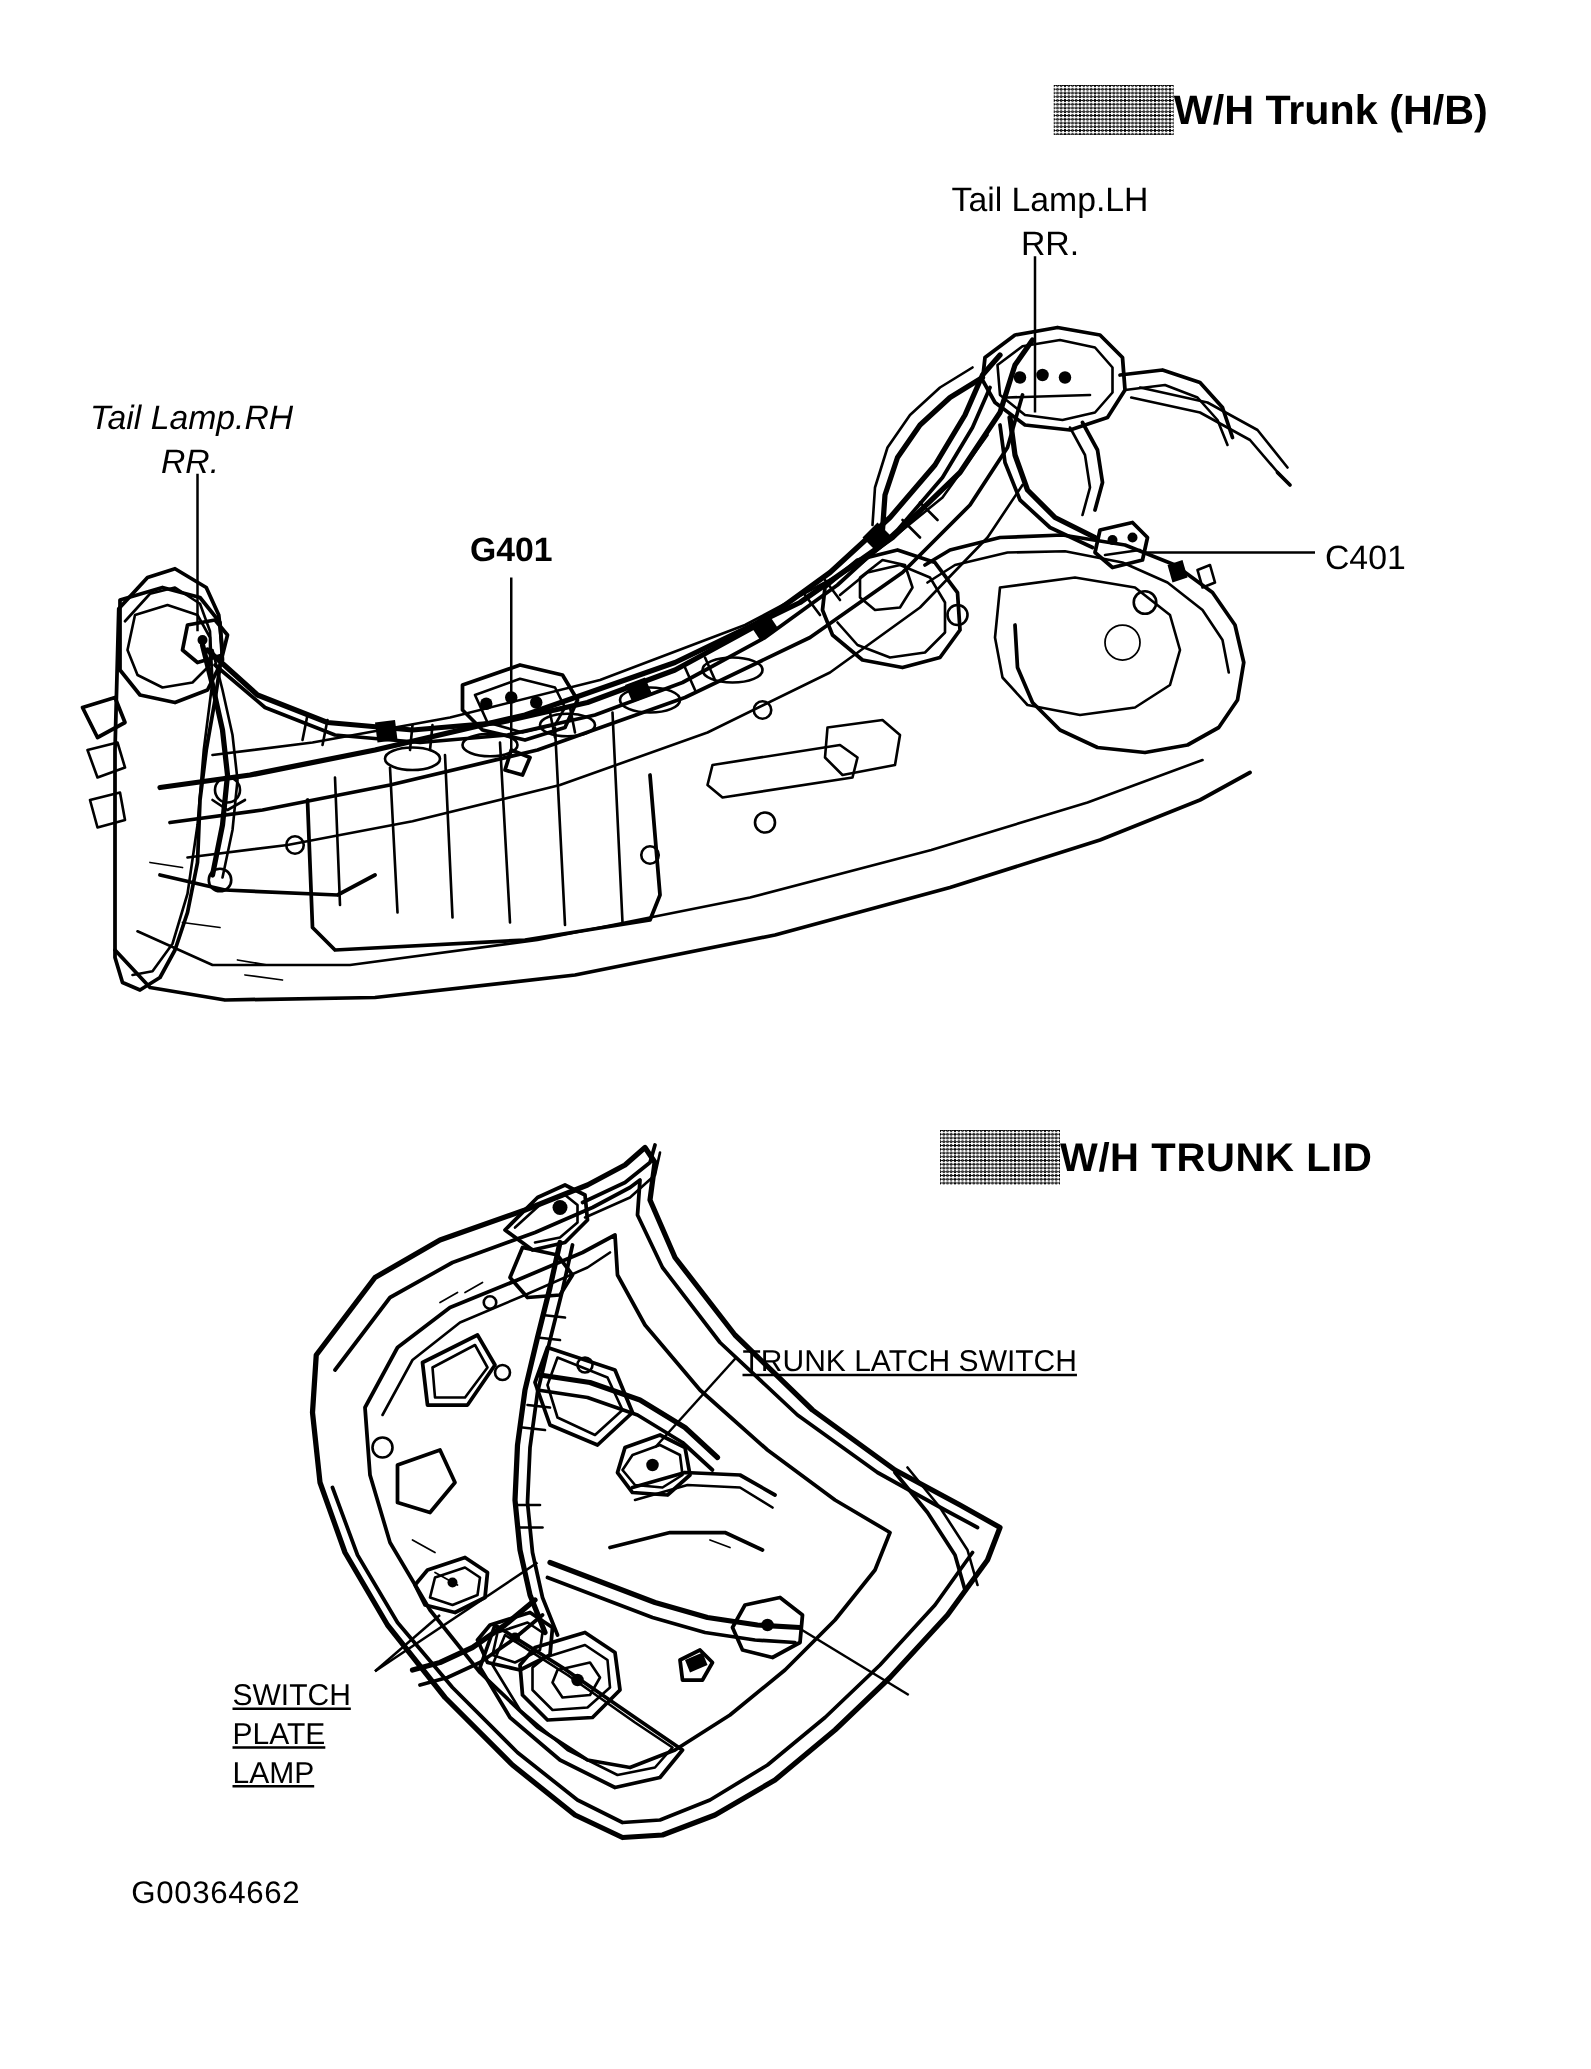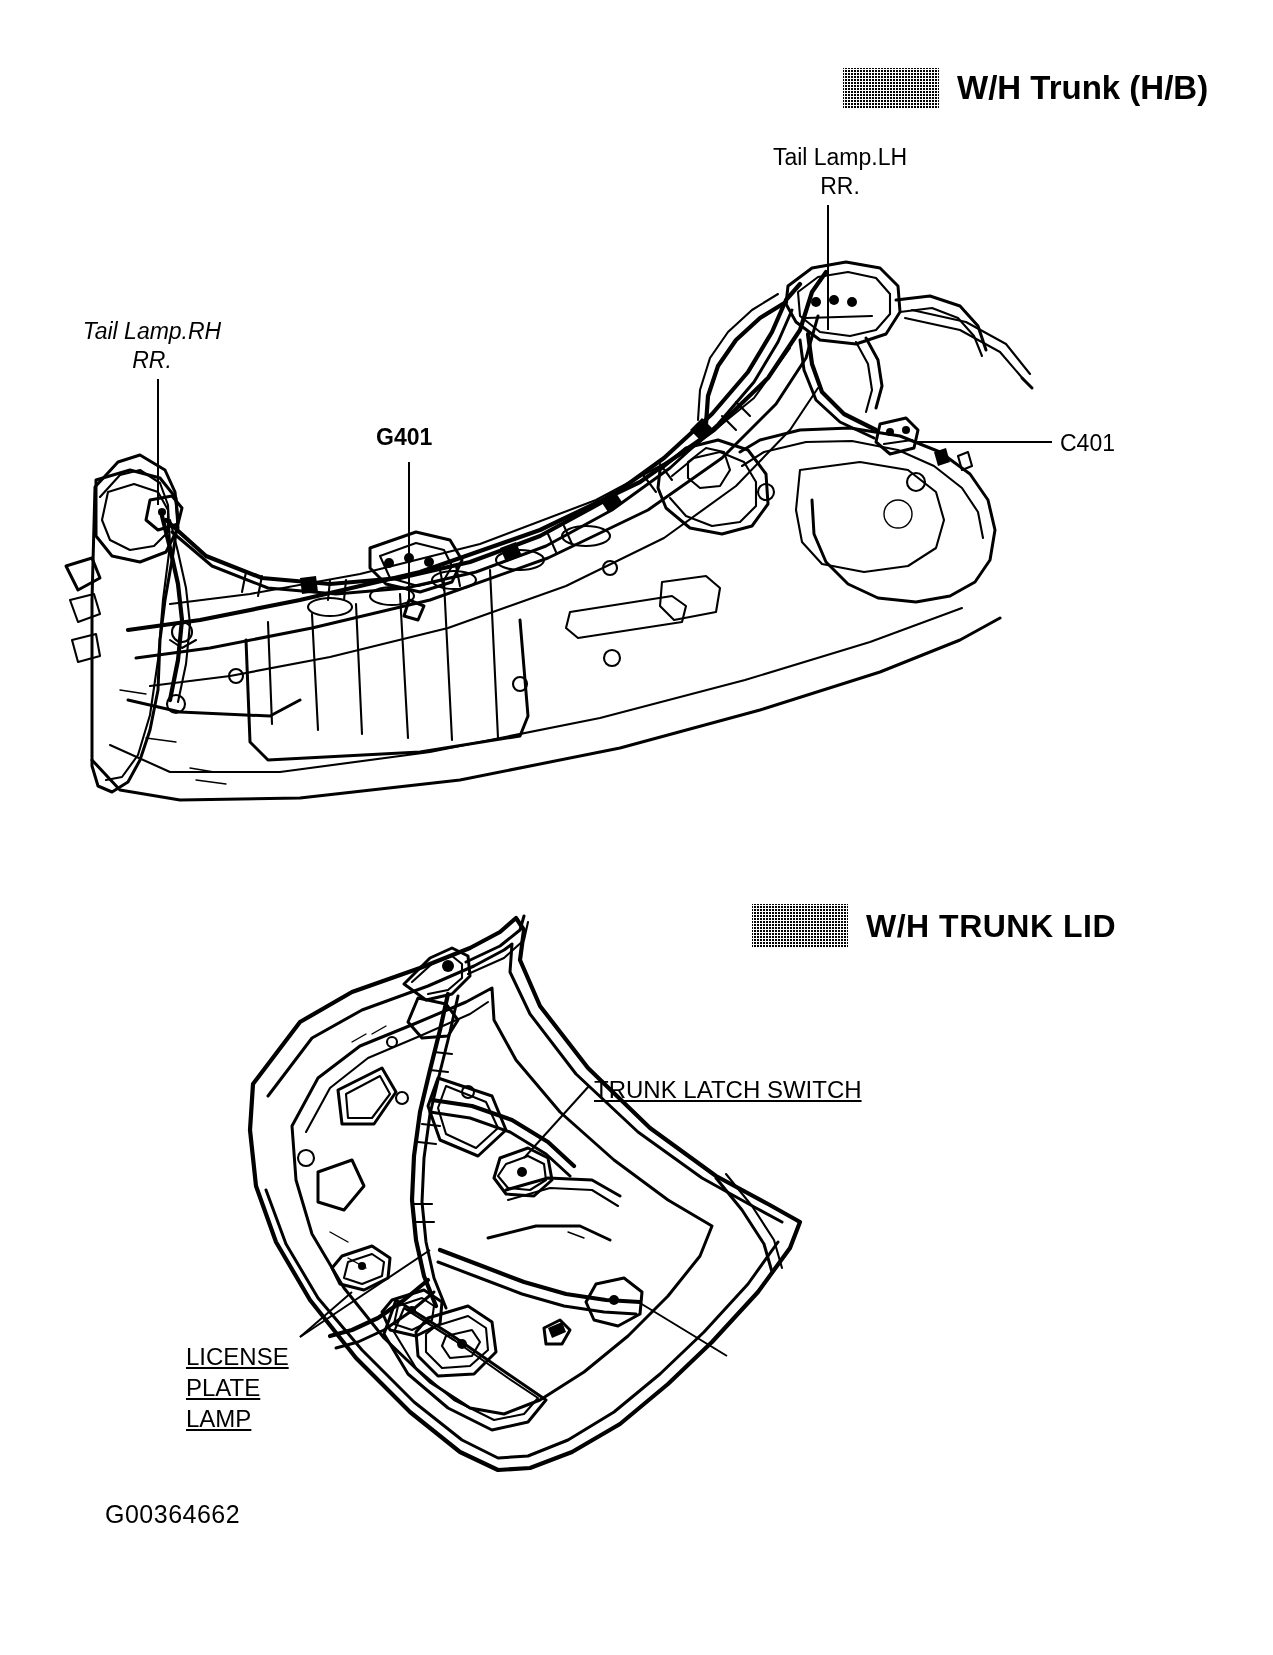--- a/index.html
+++ b/index.html
@@ -18,21 +18,20 @@
     height: 1655px;
     background: #ffffff;
     overflow: hidden;
   }
 
   
   .section-header {
     position: absolute;
     display: flex;
     align-items: center;
-    gap: 18px;
   }
   .swatch {
     
     background-color: #ffffff;
     background-image:
       repeating-linear-gradient(45deg,  #000 0 1px, transparent 1px 3px),
       repeating-linear-gradient(-45deg, #000 0 1px, transparent 1px 3px);
     background-size: 3px 3px, 3px 3px;
   }
   #header-trunk-hb .swatch { width: 96px; height: 40px; }
@@ -46,21 +45,21 @@
   }
   #header-trunk-lid .header-text {
     font-size: 32px;
     font-weight: bold;
     letter-spacing: 0.5px;
   }
 
   
   .callout {
     position: absolute;
-    font-size: 23px;
+    font-size: 27px;
     line-height: 1.28;
     white-space: pre;
   }
   .callout.center { text-align: center; }
   .callout.caps {
     font-size: 24px;
     line-height: 1.30;
     text-decoration: underline;
   }
 
@@ -107,21 +106,21 @@
 
   <div class="callout center" style="left:72px; top:317px; width:160px;font-style:italic;">Tail Lamp.RH
 RR.</div>
 
   <div class="callout" style="left:376px; top:423px;font-weight:bold;">G401</div>
 
   <div class="callout" style="left:1060px; top:429px;">C401</div>
 
   <div class="callout caps" style="left:594px; top:1074px;">TRUNK LATCH SWITCH</div>
 
-  <div class="callout caps" style="left:186px; top:1341px;">LICENSE
+  <div class="callout caps" style="left:186px; top:1341px;">SWITCH
 PLATE
 LAMP</div>
 
 
   <div class="fig-id" style="left:57px; top:1500px;">G00364662</div>
 
   <svg class="art" viewBox="0 0 1273 1655">
 
     <path class="leader" d="M828,205 L828,330"></path>
 

